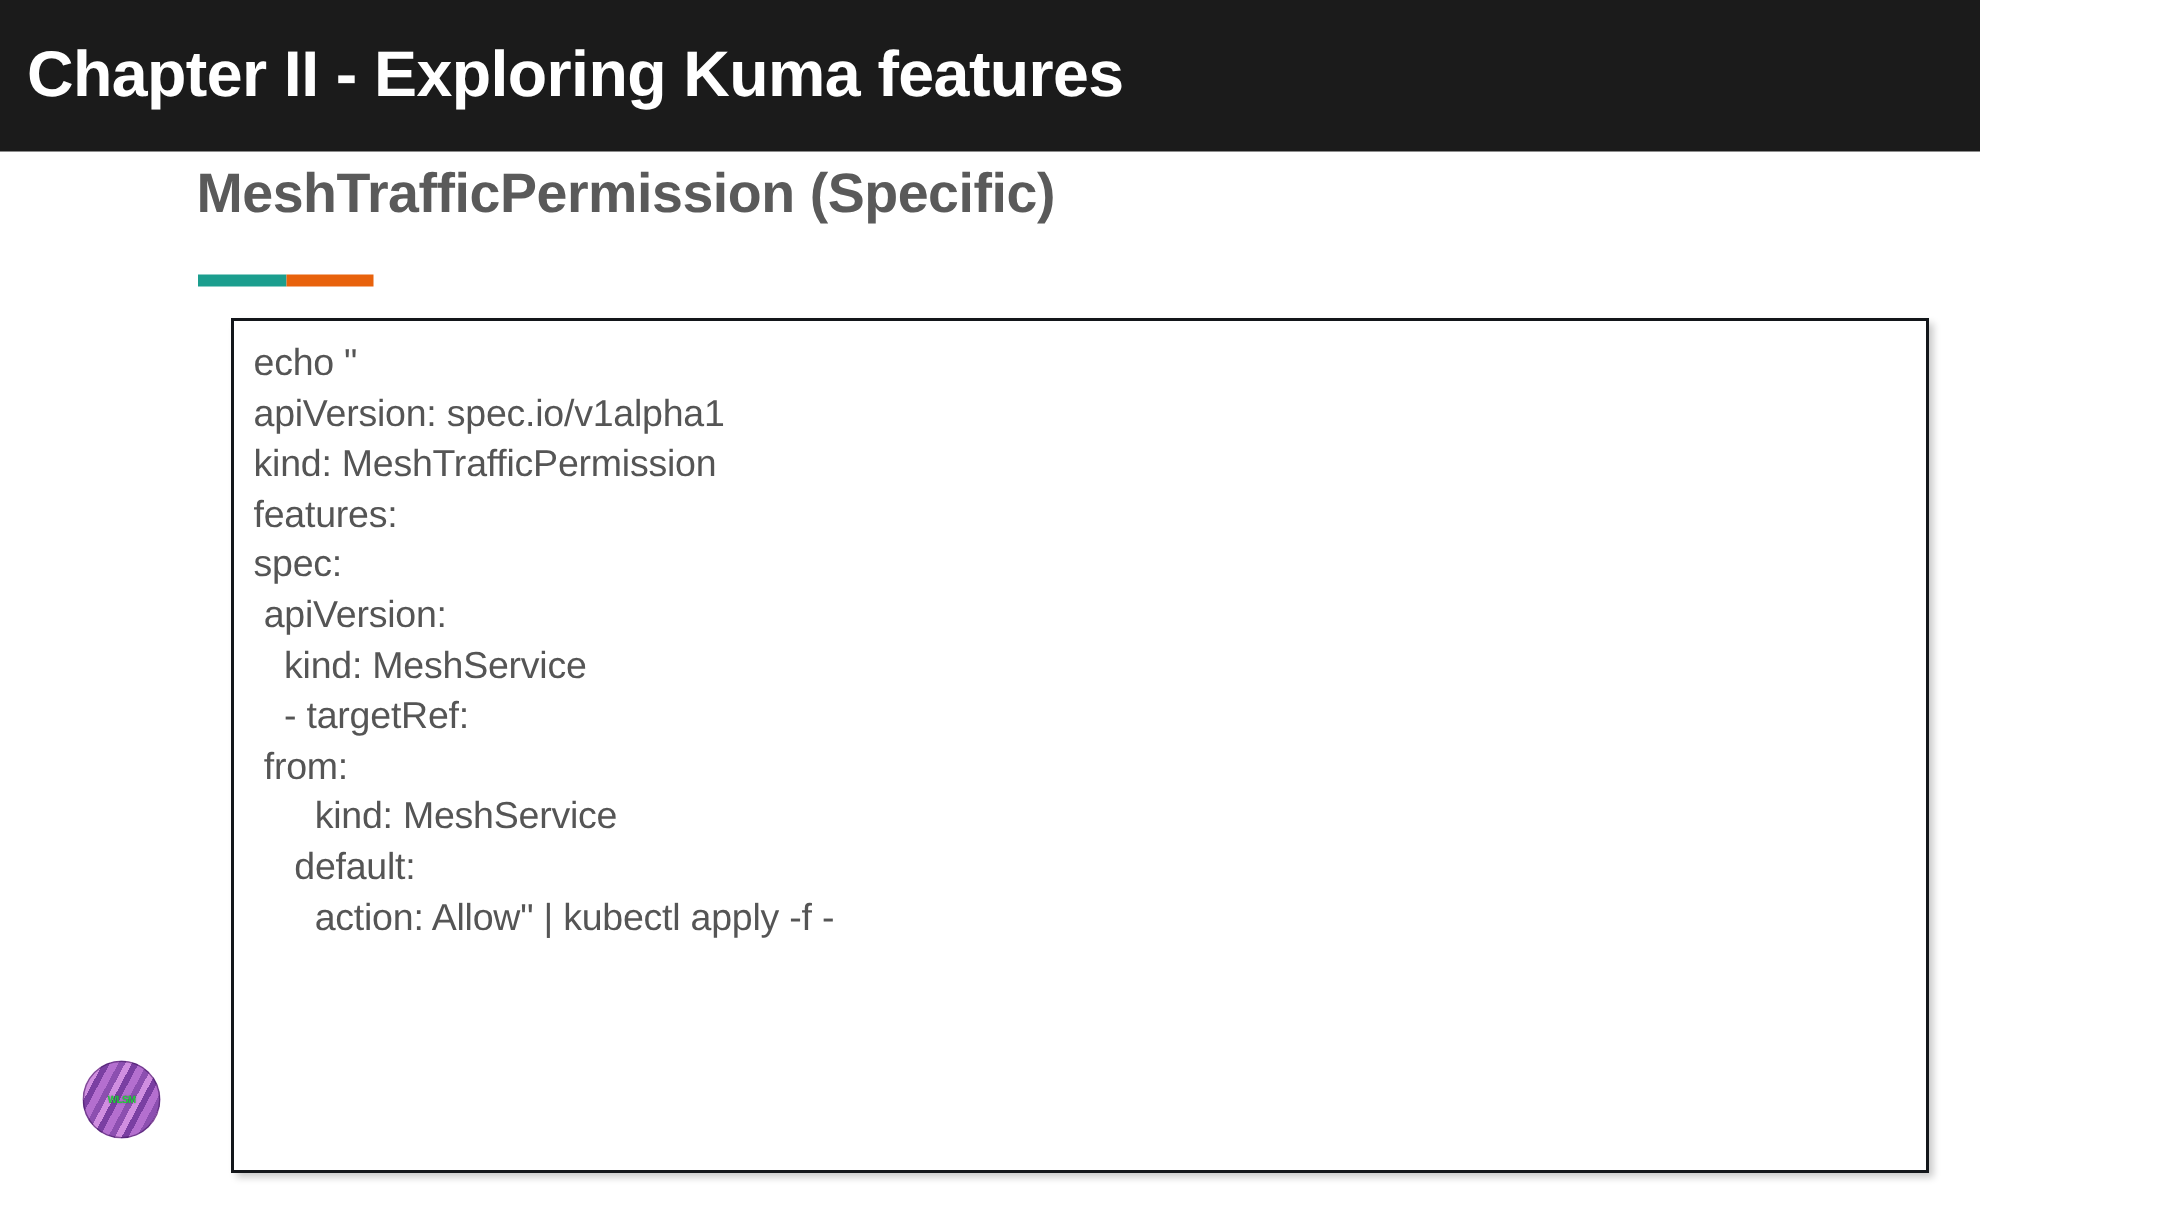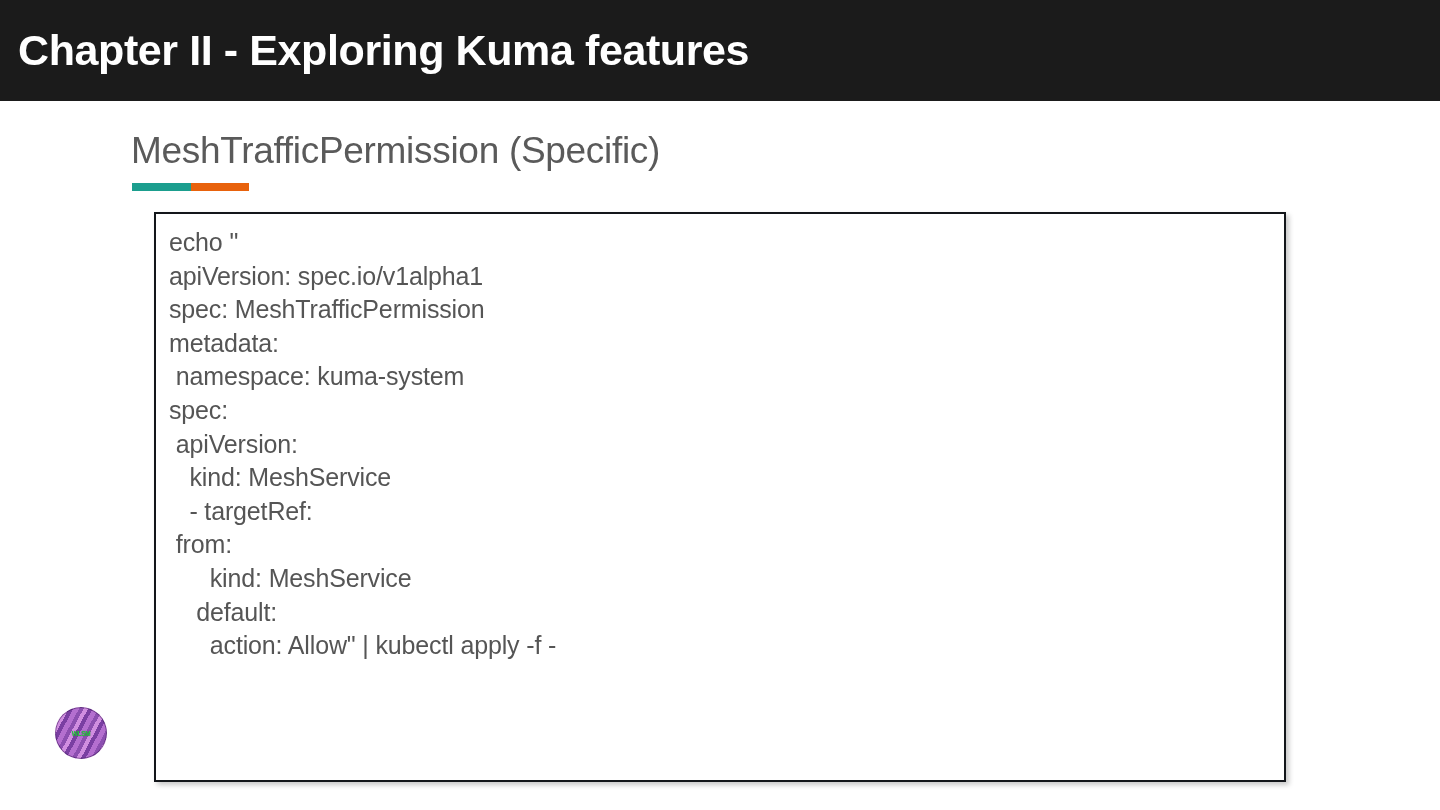--- a/index.html
+++ b/index.html
@@ -13,43 +13,43 @@
     font-family: "Liberation Sans", sans-serif;
     overflow: hidden;
     position: relative;
   }
 
   
   #header-bar {
     position: absolute;
     left: 0;
     top: 0;
-    width: 1440px;
+    width: 1320px;
     height: 101px;
     background: #1b1b1b;
   }
   #header-title {
     position: absolute;
     left: 18px;
     top: 18px;
     font-size: 43px;
     font-weight: bold;
     color: #ffffff;
     letter-spacing: -0.4px;
     white-space: nowrap;
     line-height: 64px;
   }
 
   
   #slide-title {
     position: absolute;
     left: 131px;
-    top: 125px;
+    top: 103px;
     font-size: 37px;
-    font-weight: normal;
+    font-weight: bold;
     color: #5a5a5a;
     letter-spacing: -0.3px;
     white-space: nowrap;
     line-height: 52px;
   }
 
   
   #accent-bar {
     position: absolute;
     left: 132px;
@@ -142,23 +142,22 @@
 
 <div id="accent-bar">
   <div class="seg-teal"></div>
   <div class="seg-orange"></div>
 </div>
 
 <div id="code-box">
   <div id="code-content">
     <div class="code-line">echo "</div>
     <div class="code-line">apiVersion: spec.io/v1alpha1</div>
-    <div class="code-line">spec: MeshTrafficPermission</div>
-    <div class="code-line">metadata:</div>
-    <div class="code-line"> namespace: kuma-system</div>
+    <div class="code-line">kind: MeshTrafficPermission</div>
+    <div class="code-line">features:</div>
     <div class="code-line">spec:</div>
     <div class="code-line"> apiVersion:</div>
     <div class="code-line">   kind: MeshService</div>
     <div class="code-line">   - targetRef:</div>
     <div class="code-line"> from:</div>
     <div class="code-line">      kind: MeshService</div>
     <div class="code-line">    default:</div>
     <div class="code-line">      action: Allow" | kubectl apply -f -</div>
   </div>
 </div>

